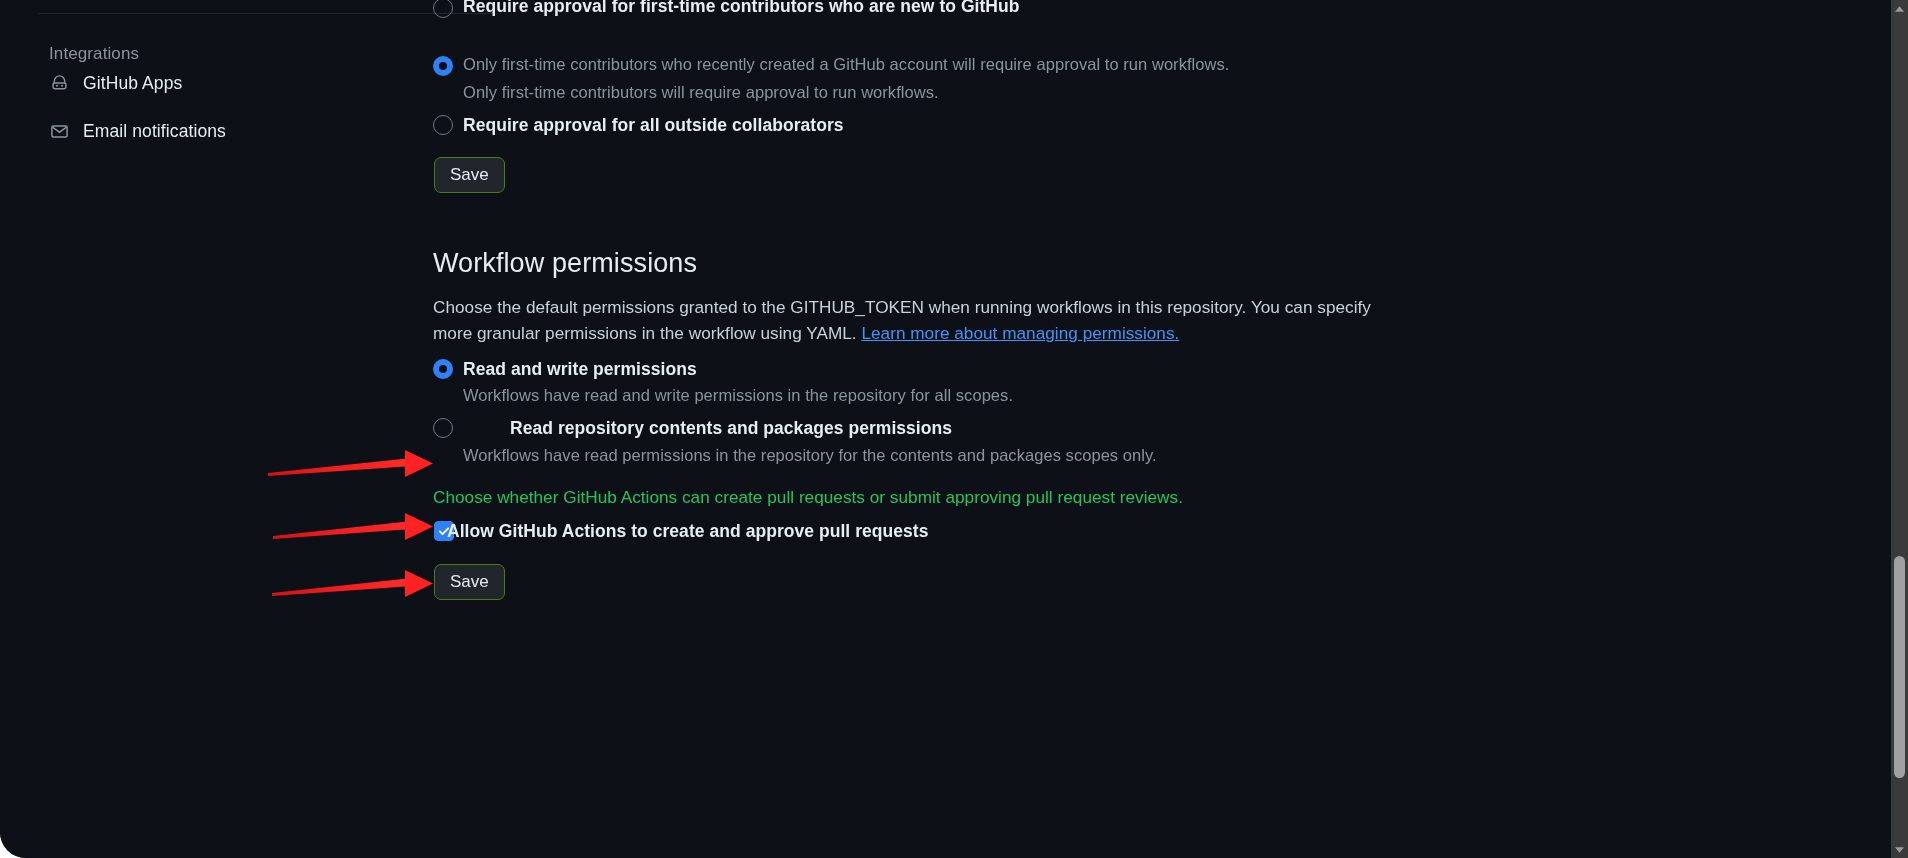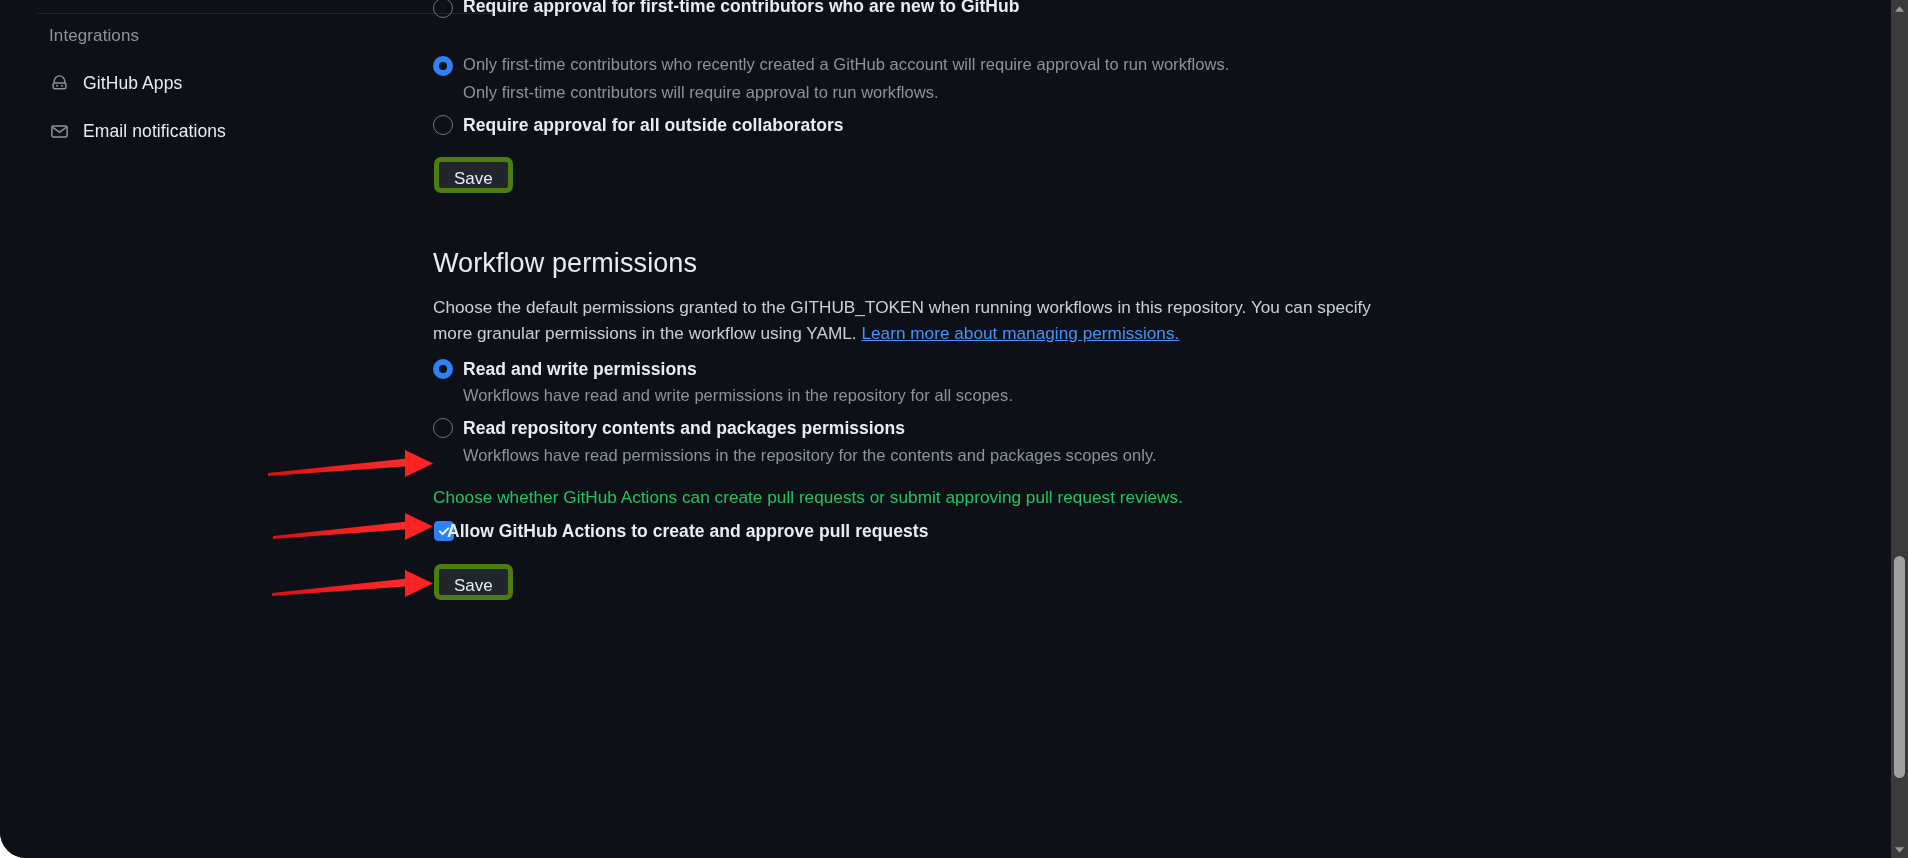--- a/index.html
+++ b/index.html
@@ -34,21 +34,21 @@
     position: absolute;
     left: 38px;
     top: 13px;
     width: 456px;
     height: 1px;
     background: #21262d;
   }
   .sidebar-section-title {
     position: absolute;
     left: 49px;
-    top: 26px;
+    top: 44px;
     font-size: 17px;
     color: #8b949e;
     letter-spacing: 0.1px;
   }
   .sidebar-item {
     position: absolute;
     left: 49px;
     display: flex;
     align-items: center;
     gap: 13px;
@@ -115,21 +115,21 @@
     font-size: 16.5px;
     color: #8b949e;
     white-space: nowrap;
     letter-spacing: 0.05px;
   }
 
   
   .save-btn {
     position: absolute;
     background: #21262d;
-    border: 5px solid #4d7c0f;
+    border: 1px solid #4d7c0f;
     border-radius: 7px;
     color: #e6edf3;
     font-size: 17px;
     font-family: "Liberation Sans", sans-serif;
     padding: 0 15px;
     height: 36px;
     line-height: 34px;
     cursor: pointer;
   }
 
@@ -270,21 +270,21 @@
 
     <div class="section-desc" style="top:294px;">
       <span>Choose the default permissions granted to the GITHUB_TOKEN when running workflows in this repository. You can specify more granular permissions in the workflow using YAML. </span><a class="inline-link" href="#">Learn more about managing permissions.</a>
     </div>
 
     <div class="radio checked" style="top:359px;"></div>
     <div class="opt-label" style="top:359px;">Read and write permissions</div>
     <div class="opt-desc" style="top:386px;">Workflows have read and write permissions in the repository for all scopes.</div>
 
     <div class="radio" style="top:418px;"></div>
-    <div class="opt-label" style="top:418px;">Read repository contents and packages permissions</div>
+    <div class="opt-label" style="top:418px;margin-left:47px;">Read repository contents and packages permissions</div>
     <div class="opt-desc" style="top:446px;">Workflows have read permissions in the repository for the contents and packages scopes only.</div>
 
     <div class="para" style="top:487px;">Choose whether GitHub Actions can create pull requests or submit approving pull request reviews.</div>
 
     <div class="checkbox" style="top:521px; left:1px;">
       <svg width="14" height="14" viewBox="0 0 16 16" fill="none" stroke="#ffffff" stroke-width="2.1" stroke-linecap="round" stroke-linejoin="round">
         <path d="M3.2 8.4 6.4 11.5 12.8 4.9"></path>
       </svg>
     </div>
     <div class="opt-label" style="top:521px; left:14px;">Allow GitHub Actions to create and approve pull requests</div>

